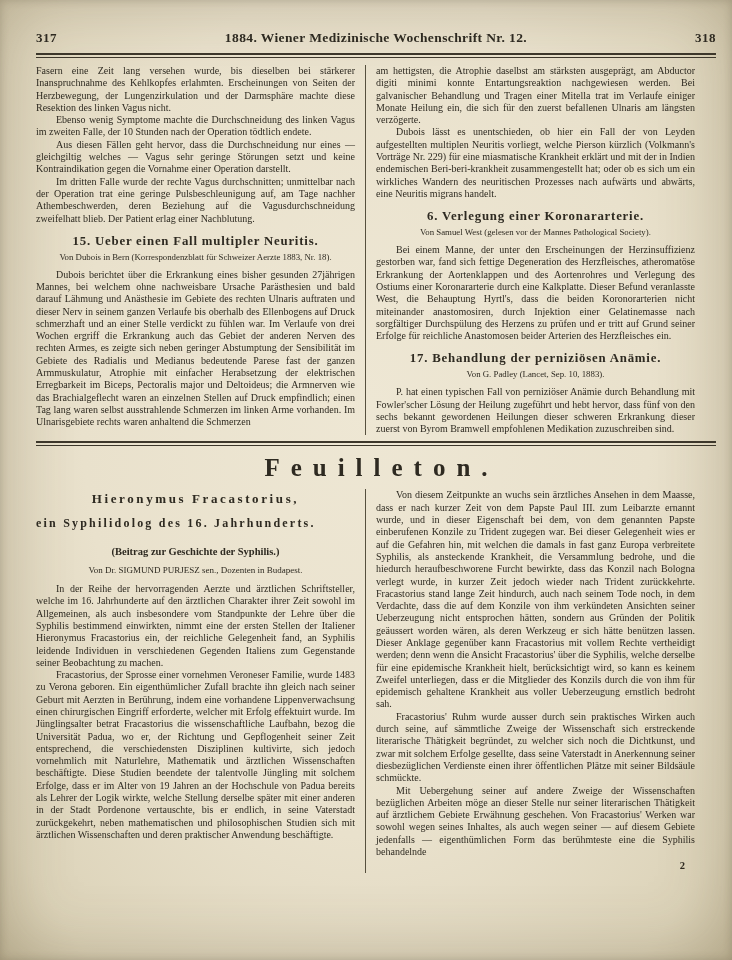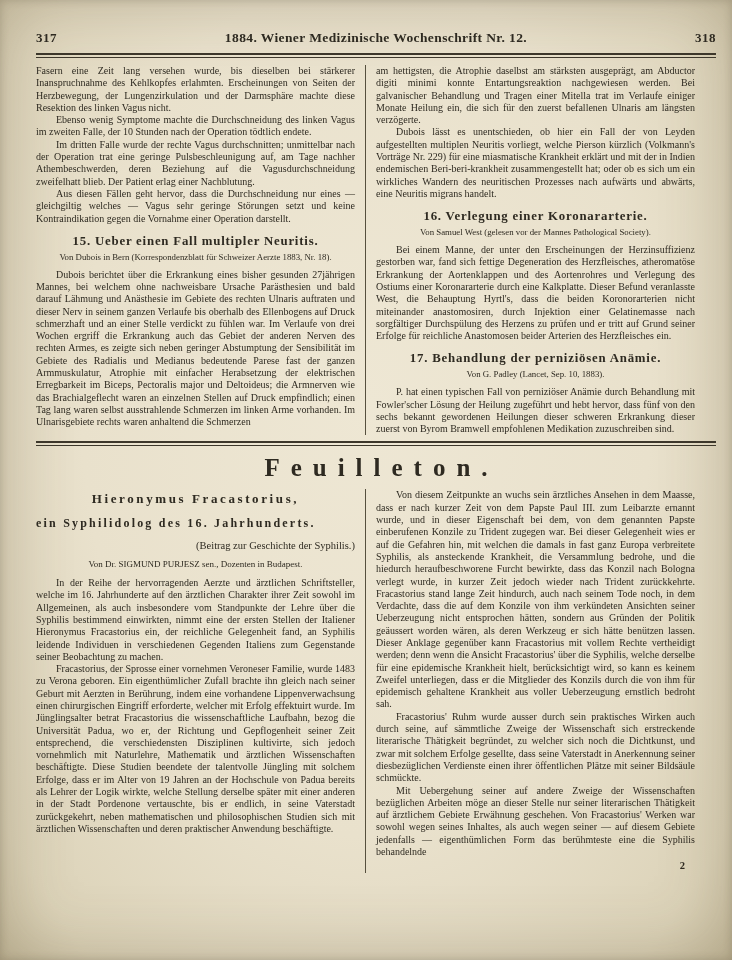--- a/index.html
+++ b/index.html
@@ -22,52 +22,52 @@
   .cols { display:flex; margin-top:7px; }
   .col { width:319px; text-align:justify; font-size:10px; line-height:12.3px; }
   .colsep { width:1px; background:#56503e; margin:0 10px; align-self:stretch; }
   p { margin:0; text-indent:20px; }
   p.cont { text-indent:0; }
   .art-h { text-align:center; text-indent:0; font-weight:bold; font-size:12.8px; letter-spacing:.8px; margin:9px 0 3px; line-height:15px; }
   .art-by { text-align:center; text-indent:0; font-size:8.8px; line-height:10.8px; margin:0 0 6px; }
   .feu-h { text-align:center; font-size:25px; font-weight:bold; letter-spacing:11px; margin:8px 0 6px; text-indent:11px; }
   .f-title { text-align:center; text-indent:0; font-weight:bold; font-size:13px; letter-spacing:2.6px; line-height:16px; margin-top:2px; }
   .f-sub { text-align:left; text-indent:0; font-weight:bold; font-size:12px; letter-spacing:2.2px; line-height:15px; margin-top:9px; }
-  .f-note { text-align:right; text-indent:0; font-size:10.5px; margin-top:9px; }
+  .f-note { text-align:center; text-indent:0; font-size:10.5px; margin-top:15px;font-weight:bold; }
   .f-by { text-align:center; text-indent:0; font-size:9px; margin:5px 0 7px; }
   .sigmark { text-align:right; text-indent:0; font-weight:bold; font-size:10.5px; padding-right:10px; margin-top:2px; }
 </style>
 </head>
 <body>
 
 <div class="page">
   <div class="content">
 
     <div class="hdr">
       <span class="pgnum">317</span>
       <span class="jtitle">1884. Wiener Medizinische Wochenschrift Nr. 12.</span>
       <span class="pgnum">318</span>
     </div>
     <div class="rule2"></div>
 
     <div class="cols">
       <div class="col">
         <p class="cont">Fasern eine Zeit lang versehen wurde, bis dieselben bei stärkerer Inanspruchnahme des Kehlkopfes erlahmten. Erscheinungen von Seiten der Herzbewegung, der Lungenzirkulation und der Darmsphäre machte diese Resektion des linken Vagus nicht.</p>
         <p>Ebenso wenig Symptome machte die Durchschneidung des linken Vagus im zweiten Falle, der 10 Stunden nach der Operation tödtlich endete.</p>
+        <p>Aus diesen Fällen geht hervor, dass die Durchschneidung nur eines — gleichgiltig welches — Vagus sehr geringe Störungen setzt und keine Kontraindikation gegen die Vornahme einer Operation darstellt.</p>
         <p>Im dritten Falle wurde der rechte Vagus durchschnitten; unmittelbar nach der Operation trat eine geringe Pulsbeschleunigung auf, am Tage nachher Athembeschwerden, deren Beziehung auf die Vagusdurchschneidung zweifelhatt blieb. Der Patient erlag einer Nachblutung.</p>
-        <p>Aus diesen Fällen geht hervor, dass die Durchschneidung nur eines — gleichgiltig welches — Vagus sehr geringe Störungen setzt und keine Kontraindikation gegen die Vornahme einer Operation darstellt.</p>
         <p class="art-h">15. Ueber einen Fall multipler Neuritis.</p>
         <p class="art-by">Von Dubois in Bern (Korrespondenzblatt für Schweizer Aerzte 1883, Nr. 18).</p>
         <p>Dubois berichtet über die Erkrankung eines bisher gesunden 27jährigen Mannes, bei welchem ohne nachweisbare Ursache Parästhesien und bald darauf Lähmung und Anästhesie im Gebiete des rechten Ulnaris auftraten und dieser Nerv in seinem ganzen Verlaufe bis oberhalb des Ellenbogens auf Druck schmerzhaft und an einer Stelle verdickt zu fühlen war. Im Verlaufe von drei Wochen ergriff die Erkrankung auch das Gebiet der anderen Nerven des rechten Armes, es zeigte sich neben geringer Abstumptung der Sensibilität im Gebiete des Radialis und Medianus bedeutende Parese fast der ganzen Armmuskulatur, Atrophie mit einfacher Herabsetzung der elektrischen Erregbarkeit im Biceps, Pectoralis major und Deltoideus; die Armnerven wie das Brachialgeflecht waren an einzelnen Stellen auf Druck empfindlich; einen Tag lang waren selbst ausstrahlende Schmerzen im linken Arme vorhanden. Im Ulnarisgebiete rechts waren anhaltend die Schmerzen</p>
       </div>
       <div class="colsep"></div>
       <div class="col">
         <p class="cont">am hettigsten, die Atrophie daselbst am stärksten ausgeprägt, am Abductor digiti minimi konnte Entartungsreaktion nachgewiesen werden. Bei galvanischer Behandlung und Tragen einer Mitella trat im Verlaufe einiger Monate Heilung ein, die sich für den zuerst befallenen Ulnaris am längsten verzögerte.</p>
         <p>Dubois lässt es unentschieden, ob hier ein Fall der von Leyden aufgestellten multiplen Neuritis vorliegt, welche Pierson kürzlich (Volkmann's Vorträge Nr. 229) für eine miasmatische Krankheit erklärt und mit der in Indien endemischen Beri-beri-krankheit zusammengestellt hat; oder ob es sich um ein wirkliches Wandern des neuritischen Prozesses nach aufwärts und abwärts, eine Neuritis migrans handelt.</p>
-        <p class="art-h">16. Verlegung einer Koronararterie.</p>
+        <p class="art-h">6. Verlegung einer Koronararterie.</p>
         <p class="art-by">Von Samuel West (gelesen vor der Mannes Pathological Society).</p>
         <p>Bei einem Manne, der unter den Erscheinungen der Herzinsuffizienz gestorben war, fand sich fettige Degeneration des Herzfleisches, atheromatöse Erkrankung der Aortenklappen und des Aortenrohres und Verlegung des Ostiums einer Koronararterie durch eine Kalkplatte. Dieser Befund veranlasste West, die Behauptung Hyrtl's, dass die beiden Koronorarterien nicht miteinander anastomosiren, durch Injektion einer Gelatinemasse nach sorgfältiger Durchspülung des Herzens zu prüfen und er tritt auf Grund seiner Erfolge für reichliche Anastomosen beider Arterien des Herzfleisches ein.</p>
         <p class="art-h">17. Behandlung der perniziösen Anämie.</p>
         <p class="art-by">Von G. Padley (Lancet, Sep. 10, 1883).</p>
         <p>P. hat einen typischen Fall von perniziöser Anämie durch Behandlung mit Fowler'scher Lösung der Heilung zugeführt und hebt hervor, dass fünf von den sechs bekannt gewordenen Heilungen dieser schweren Erkrankung dieser zuerst von Byrom Bramwell empfohlenen Medikation zuzuschreiben sind.</p>
       </div>
     </div>
 
     <div class="rule2 mid"></div>
 

